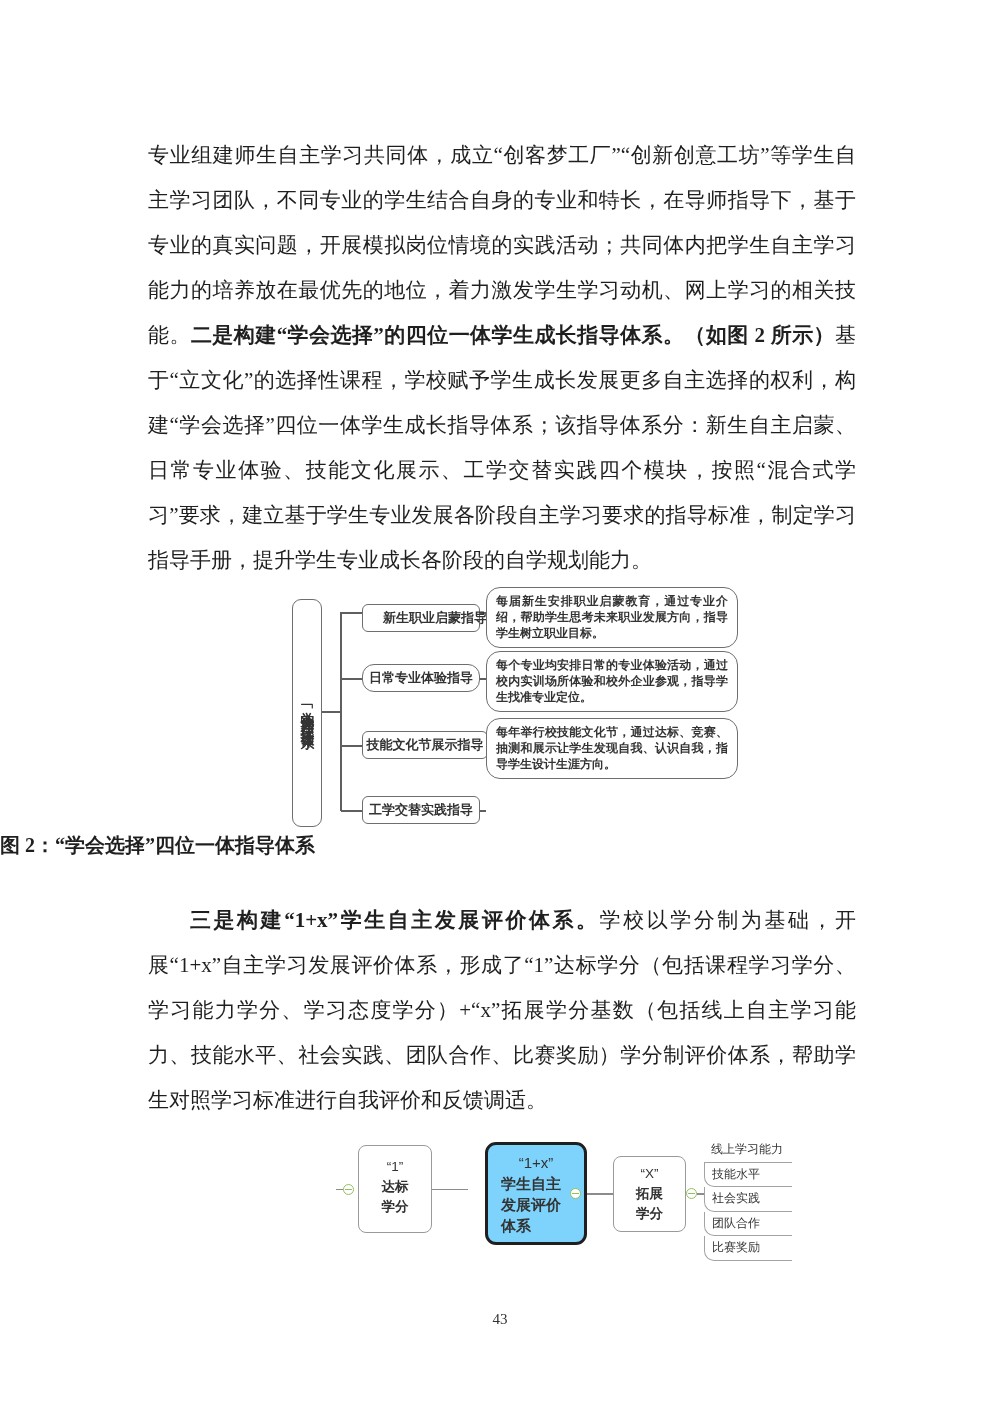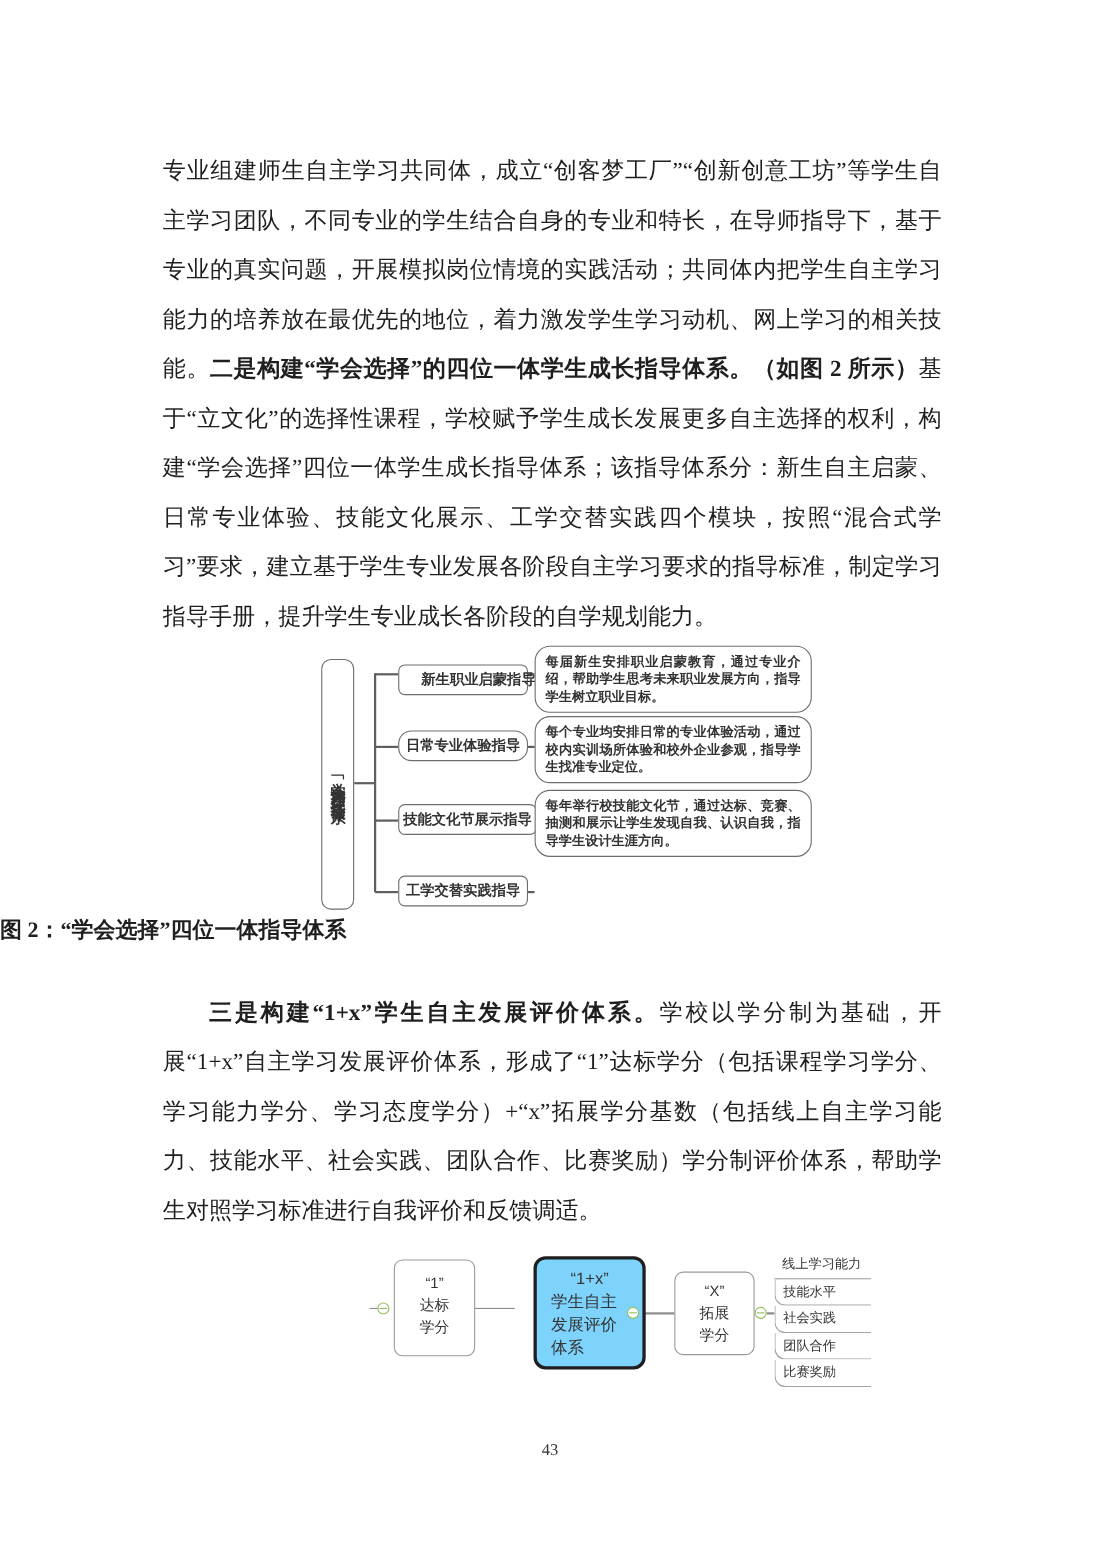--- a/index.html
+++ b/index.html
@@ -58,21 +58,21 @@
     box-sizing:border-box; text-align:center; font-size:13.5px; line-height:20px; z-index:1;
   }
   #node1 { left:118px; top:15px; width:74px; height:88px; padding-top:11px; }
   #node2 { left:373px; top:26px; width:73px; height:76px; padding-top:7px; }
   #cnode {
     position:absolute; left:228px; top:12px; width:102px; height:103px; box-sizing:border-box;
     border:3px solid #1f1f1f; border-radius:11px; background:#7dd3fc;
     font-size:15px; line-height:21px; text-align:left; padding:7px 0 0 13px; z-index:1;margin-left:17px;
   }
   #cnode .t { display:block; text-align:center; padding-right:13px; }
-  .bdy { white-space:pre-line; }
+  .bdy { white-space:pre-line;font-weight:bold; }
   .fig3 .grp { position:absolute; z-index:1; }
   #lgroup { left:22px; top:18px; width:92px; }
   #rgroup { left:464px; top:8px; width:88px; }
   .fig3 .item {
     box-sizing:border-box; font-size:12px; border-bottom:1.5px solid #a3a3a3;
     white-space:nowrap; background:transparent;
   }
   #lgroup .item { height:27px; line-height:25px; padding:0 5px; }
   #rgroup .item { height:24.5px; line-height:22.5px; padding:0 7px; }
   .fig3 .item.curl { border-left:1.5px solid #a3a3a3; border-bottom-left-radius:10px; }

